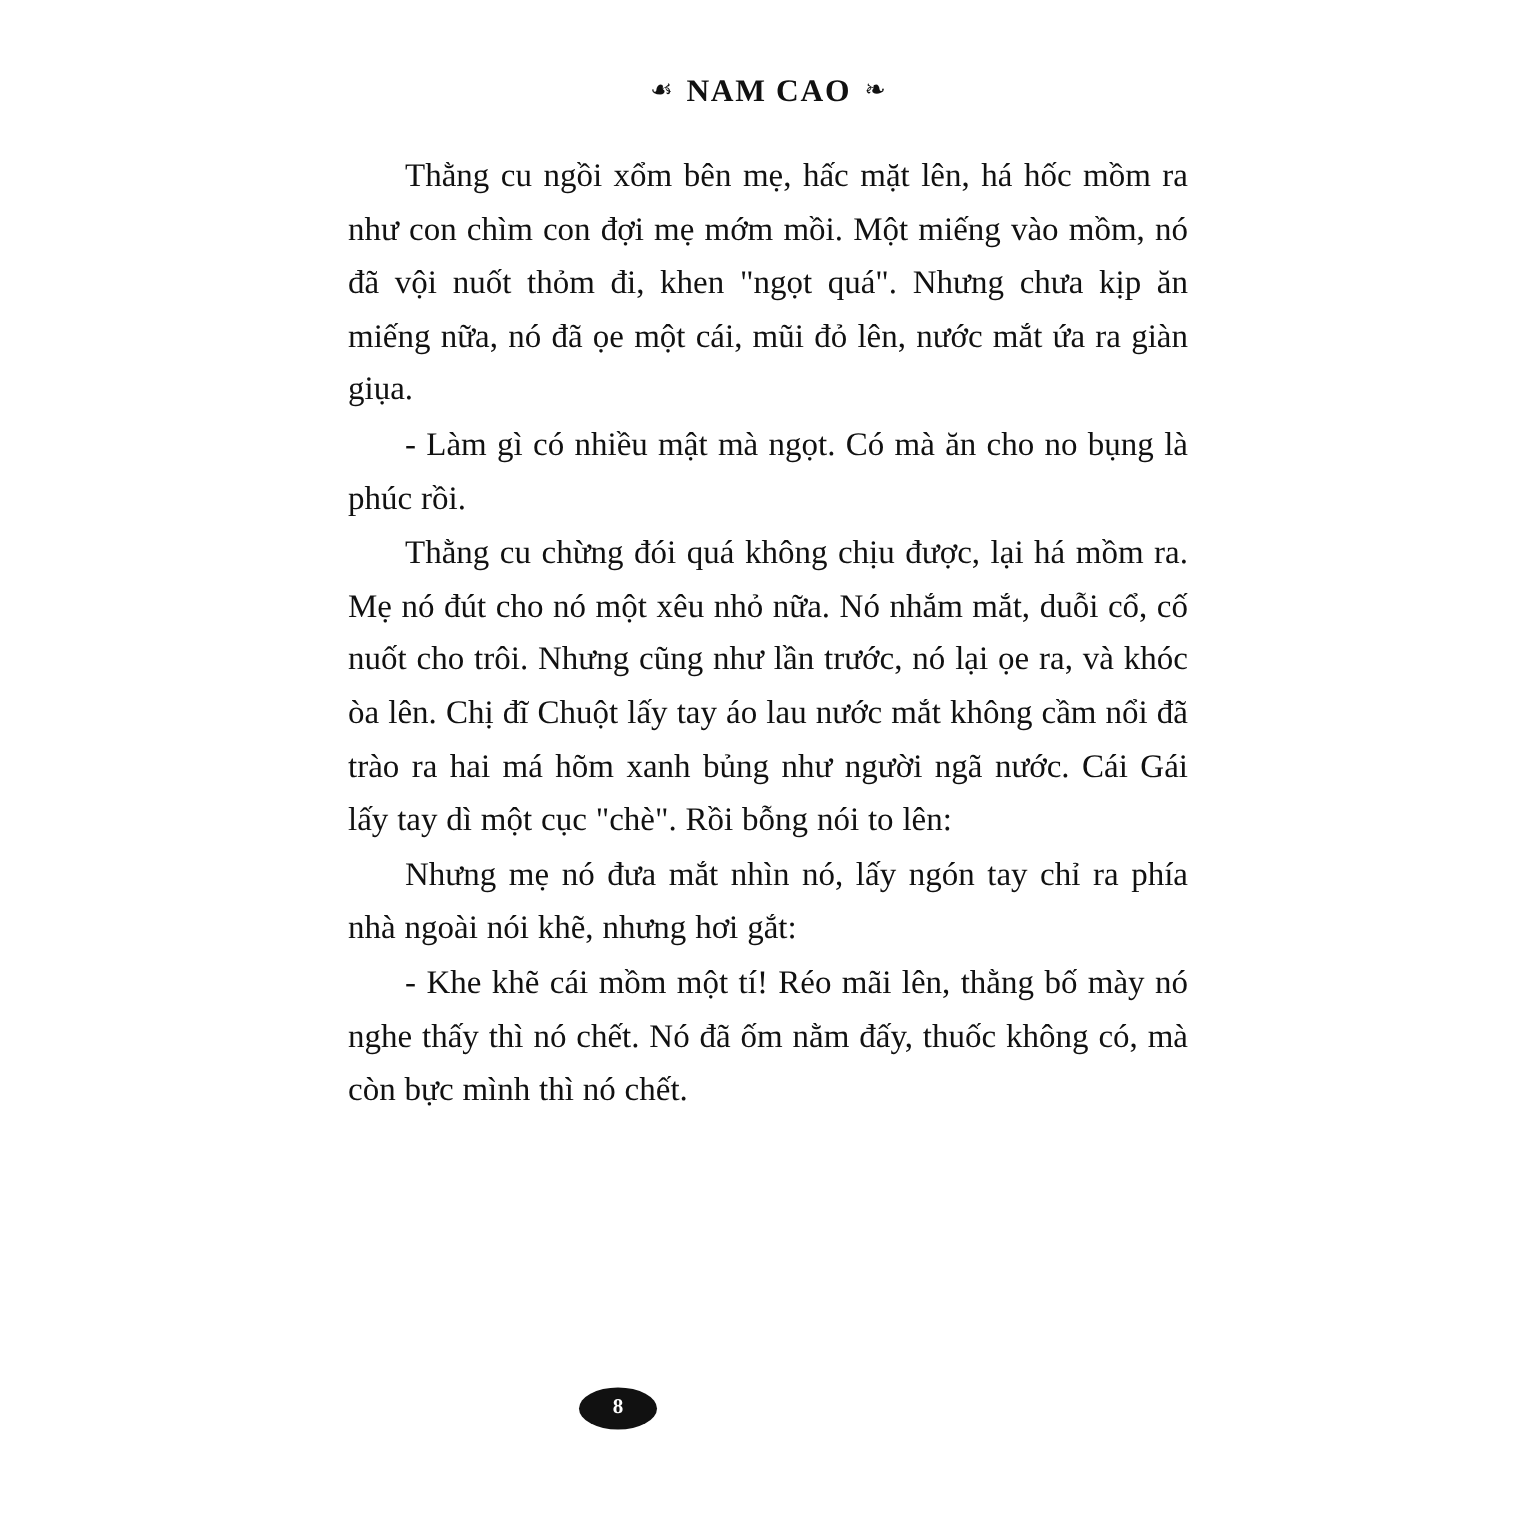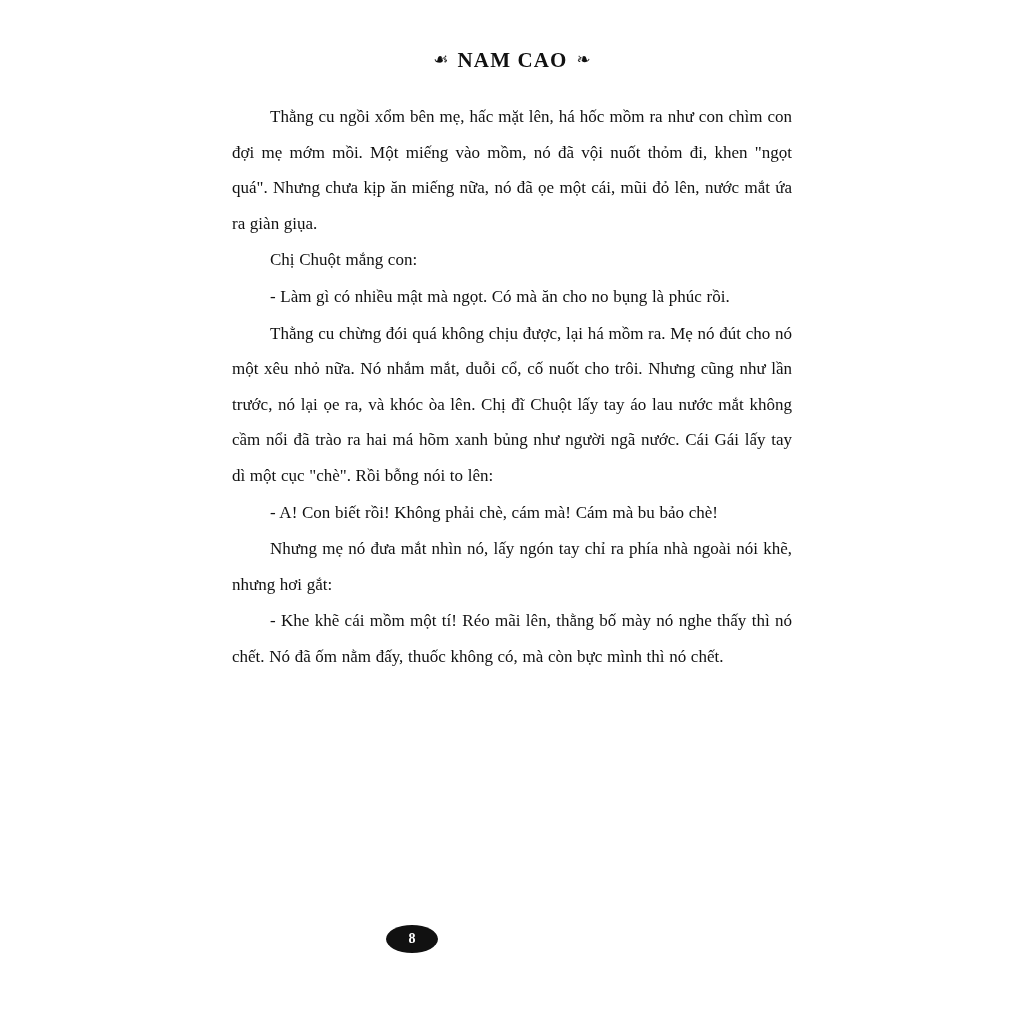--- a/index.html
+++ b/index.html
@@ -39,21 +39,21 @@
     font-weight: normal;
     font-size: 17px;
     vertical-align: 2px;
     letter-spacing: 0;
   }
   .running-head .orn.left { margin-right: 9px; }
   .running-head .orn.right { margin-left: 9px; }
   .body-text p {
     margin: 0 0 1px 0;
     text-indent: 38px;
-    font-size: 17px;
+    font-size: 22px;
     line-height: 35.6px;
     text-align: justify;
     text-justify: inter-word;
     color: #111111;
     word-spacing: 0.4px;
   }
   .folio {
     position: absolute;
     left: 0;
     right: 0;
@@ -81,24 +81,22 @@
 <div class="page">
 
   <div class="content">
 
     <div class="running-head">
       <span class="orn left">☙</span><span>NAM CAO</span><span class="orn right">❧</span>
     </div>
 
     <div class="body-text">
       <p>Thằng cu ngồi xổm bên mẹ, hấc mặt lên, há hốc mồm ra như con chìm con đợi mẹ mớm mồi. Một miếng vào mồm, nó đã vội nuốt thỏm đi, khen "ngọt quá". Nhưng chưa kịp ăn miếng nữa, nó đã ọe một cái, mũi đỏ lên, nước mắt ứa ra giàn giụa.</p>
-      <p>Chị Chuột mắng con:</p>
       <p>- Làm gì có nhiều mật mà ngọt. Có mà ăn cho no bụng là phúc rồi.</p>
       <p>Thằng cu chừng đói quá không chịu được, lại há mồm ra. Mẹ nó đút cho nó một xêu nhỏ nữa. Nó nhắm mắt, duỗi cổ, cố nuốt cho trôi. Nhưng cũng như lần trước, nó lại ọe ra, và khóc òa lên. Chị đĩ Chuột lấy tay áo lau nước mắt không cầm nổi đã trào ra hai má hõm xanh bủng như người ngã nước. Cái Gái lấy tay dì một cục "chè". Rồi bỗng nói to lên:</p>
-      <p>- A! Con biết rồi! Không phải chè, cám mà! Cám mà bu bảo chè!</p>
       <p>Nhưng mẹ nó đưa mắt nhìn nó, lấy ngón tay chỉ ra phía nhà ngoài nói khẽ, nhưng hơi gắt:</p>
       <p>- Khe khẽ cái mồm một tí! Réo mãi lên, thằng bố mày nó nghe thấy thì nó chết. Nó đã ốm nằm đấy, thuốc không có, mà còn bực mình thì nó chết.</p>
     </div>
 
   </div>
 
   <div class="folio">
     <div class="folio-badge">8</div>
   </div>
 

